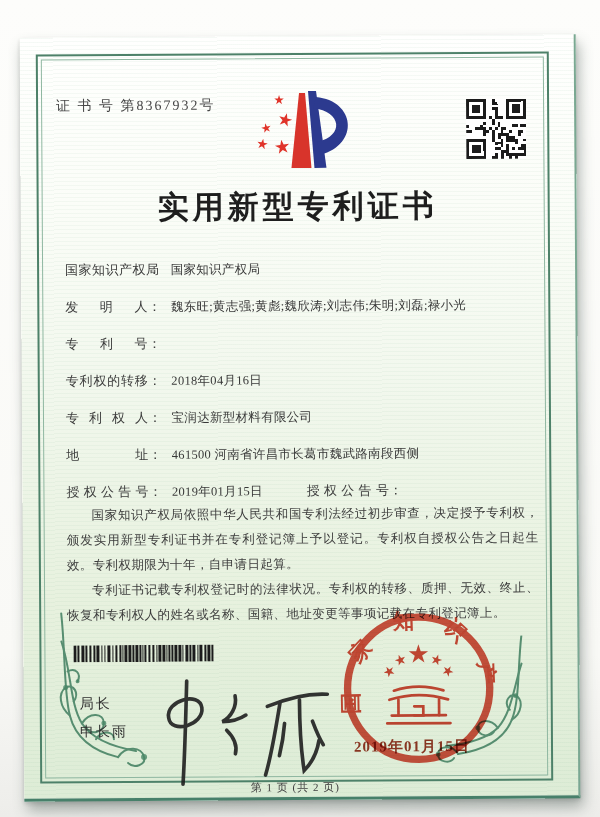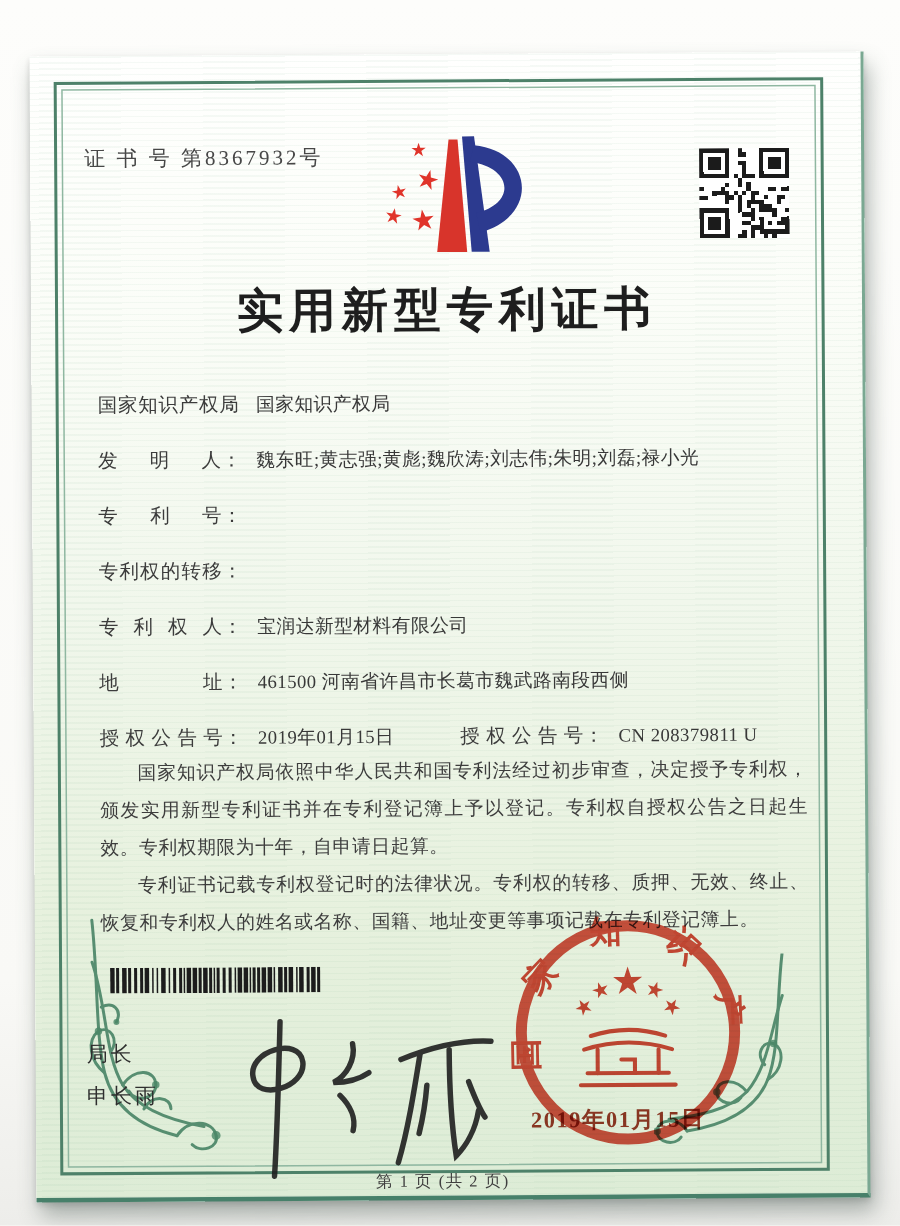--- a/index.html
+++ b/index.html
@@ -50,21 +50,21 @@
   .fcolon { margin-right:10px; }
   .fvalue { font-size:12.5px; color:#383838; letter-spacing:0.3px; }
   .gsep { width:44px; }
 
   .paras { position:absolute; left:44px; top:466px; right:38px;
            font-size:12.5px; line-height:25px; color:#3d3d3d; text-align:justify; }
   .paras p { text-indent:2em; letter-spacing:0.4px; }
 
   .barcode { position:absolute; left:50px; top:608px; width:144px; height:17px; }
 
-  .signer { position:absolute; left:34px; top:653px; font-size:14px; color:#2e2e2e;
+  .signer { position:absolute; left:56px; top:653px; font-size:14px; color:#2e2e2e;
             line-height:28px; letter-spacing:2px; }
   .signature { position:absolute; left:116px; top:638px; width:195px; height:118px; }
 
   .seal { position:absolute; left:316px; top:574px; width:158px; height:158px;
           mix-blend-mode:multiply; opacity:0.92; }
   .seal-date { position:absolute; left:330px; top:702px; font-size:15px; font-weight:700;
                color:#9c3a28; letter-spacing:1px; mix-blend-mode:multiply; }
 
   .footer { position:absolute; left:0; right:12px; top:744px; text-align:center;
             font-size:11px; color:#3f3f3f; letter-spacing:1px; }
@@ -255,39 +255,39 @@
           <span class="fcolon">：</span>
         <span class="fvalue">魏东旺;黄志强;黄彪;魏欣涛;刘志伟;朱明;刘磊;禄小光</span>
       </div>
       <div class="frow">
         <span class="flabel">专利号</span>
           <span class="fcolon">：</span>
       </div>
       <div class="frow">
         <span class="flabel">专利权的转移</span>
           <span class="fcolon">：</span>
+        <span class="fvalue">2018年04月16日</span>
       </div>
       <div class="frow">
         <span class="flabel">专利权人</span>
           <span class="fcolon">：</span>
         <span class="fvalue">宝润达新型材料有限公司</span>
       </div>
       <div class="frow">
         <span class="flabel">地址</span>
           <span class="fcolon">：</span>
         <span class="fvalue">461500 河南省许昌市长葛市魏武路南段西侧</span>
       </div>
       <div class="frow">
         <span class="flabel">授权公告号</span>
           <span class="fcolon">：</span>
         <span class="fvalue">2019年01月15日</span>
         <span class="gsep"></span>
         <span class="flabel">授权公告号</span>
           <span class="fcolon">：</span>
-        <span class="fvalue">CN 208379811 U</span>
       </div>
     </div>
 
     <div class="paras">
       <p>国家知识产权局依照中华人民共和国专利法经过初步审查，决定授予专利权，颁发实用新型专利证书并在专利登记簿上予以登记。专利权自授权公告之日起生效。专利权期限为十年，自申请日起算。</p>
       <p>专利证书记载专利权登记时的法律状况。专利权的转移、质押、无效、终止、恢复和专利权人的姓名或名称、国籍、地址变更等事项记载在专利登记簿上。</p>
     </div>
 
     <svg class="barcode" viewBox="0 0 144 17" preserveAspectRatio="none">
       <g id="bar-g" fill="#1c1c1c">

